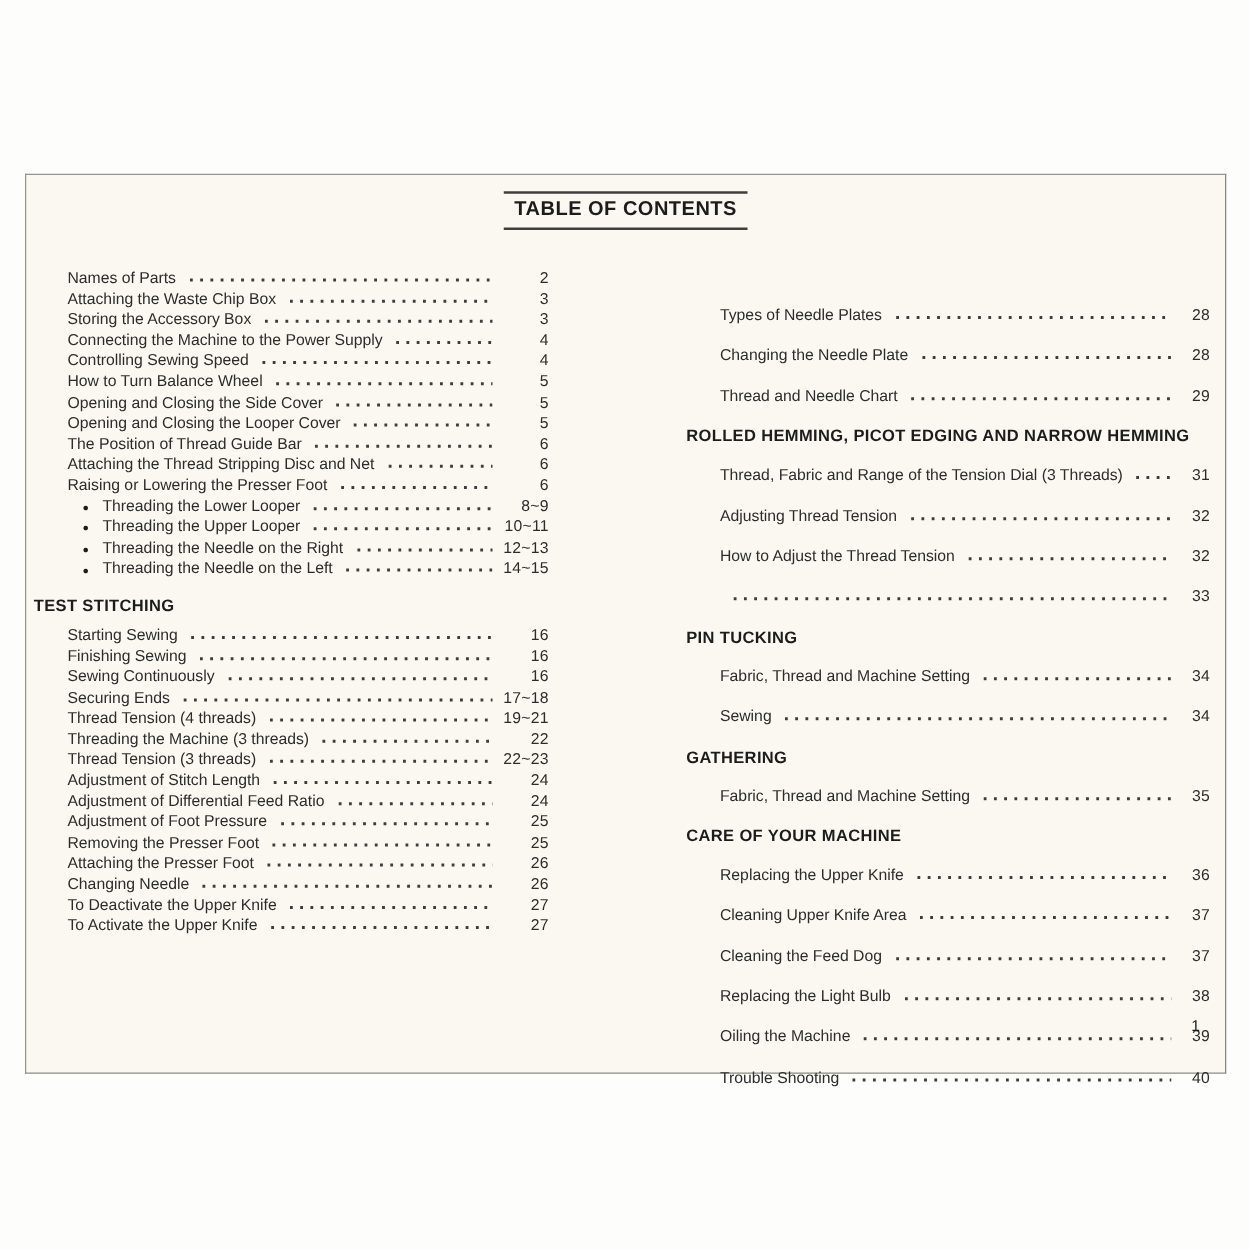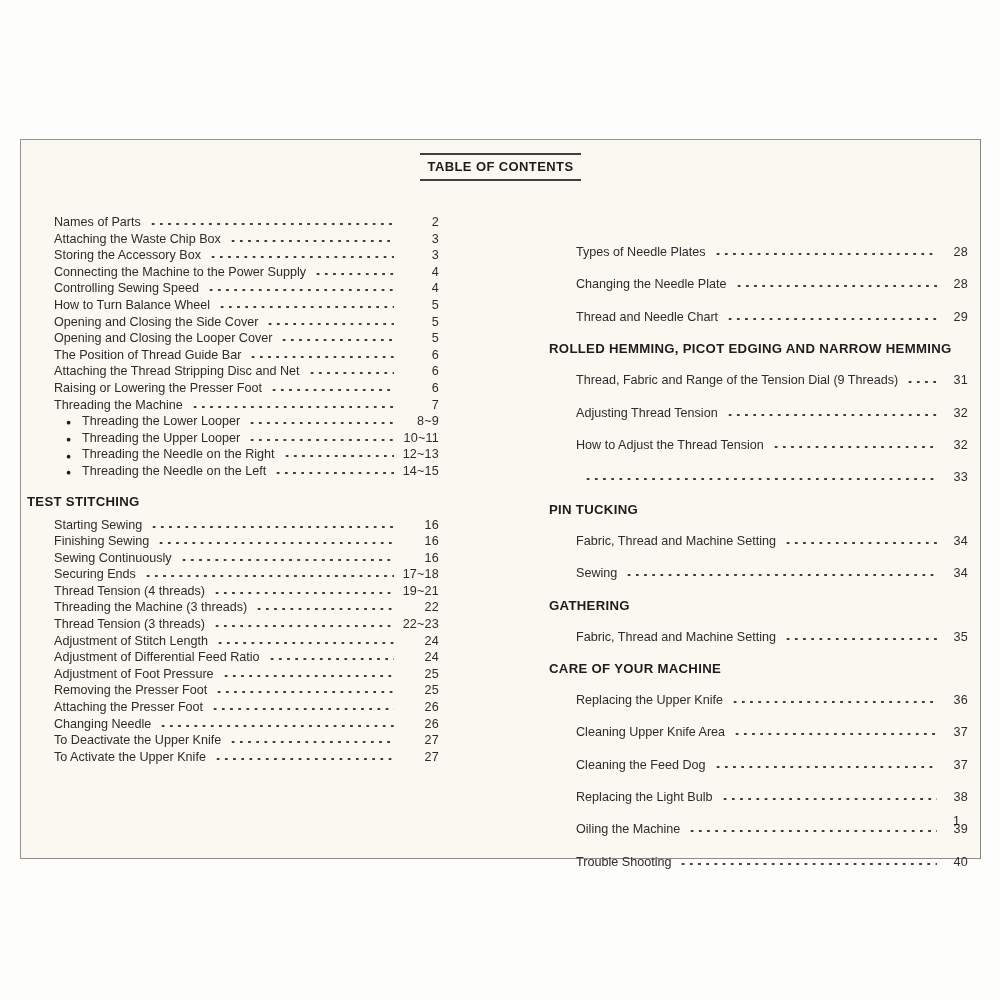--- a/index.html
+++ b/index.html
@@ -30,21 +30,21 @@
   }
   .title-wrap{
     position:absolute; top:13px; left:0; right:0;
     text-align:center;
   }
   .title-inner{
     display:inline-block;
     border-top:2px solid var(--rule);
     border-bottom:2px solid var(--rule);
     padding:4px 8px 5px 8px;
-    font-size:13px;
+    font-size:16px;
     font-weight:bold;
     letter-spacing:.4px;
     color:var(--heading-text);
   }
   .columns{
     position:absolute; top:75px; left:6px;
     width:941px;
     display:flex;
     gap:110px;
   }
@@ -165,25 +165,20 @@
           <div class="row">
             <span class="label">Attaching the Thread Stripping Disc and Net</span>
             <span class="dots"></span>
             <span class="pg">6</span>
           </div>
           <div class="row">
             <span class="label">Raising or Lowering the Presser Foot</span>
             <span class="dots"></span>
             <span class="pg">6</span>
           </div>
-          <div class="row">
-            <span class="label">Threading the Machine</span>
-            <span class="dots"></span>
-            <span class="pg">7</span>
-          </div>
           <div class="row bulleted">
             <span class="bullet">●</span>
             <span class="label">Threading the Lower Looper</span>
             <span class="dots"></span>
             <span class="pg">8~9</span>
           </div>
           <div class="row bulleted">
             <span class="bullet">●</span>
             <span class="label">Threading the Upper Looper</span>
             <span class="dots"></span>
@@ -295,21 +290,21 @@
           </div>
           <div class="row">
             <span class="label">Thread and Needle Chart</span>
             <span class="dots"></span>
             <span class="pg">29</span>
           </div>
         </div>
         <div class="section">
           <div class="heading">ROLLED HEMMING, PICOT EDGING AND NARROW HEMMING</div>
           <div class="row">
-            <span class="label">Thread, Fabric and Range of the Tension Dial (9 Threads)</span>
+            <span class="label">Thread, Fabric and Range of the Tension Dial (3 Threads)</span>
             <span class="dots"></span>
             <span class="pg">31</span>
           </div>
           <div class="row">
             <span class="label">Adjusting Thread Tension</span>
             <span class="dots"></span>
             <span class="pg">32</span>
           </div>
           <div class="row">
             <span class="label">How to Adjust the Thread Tension</span>

